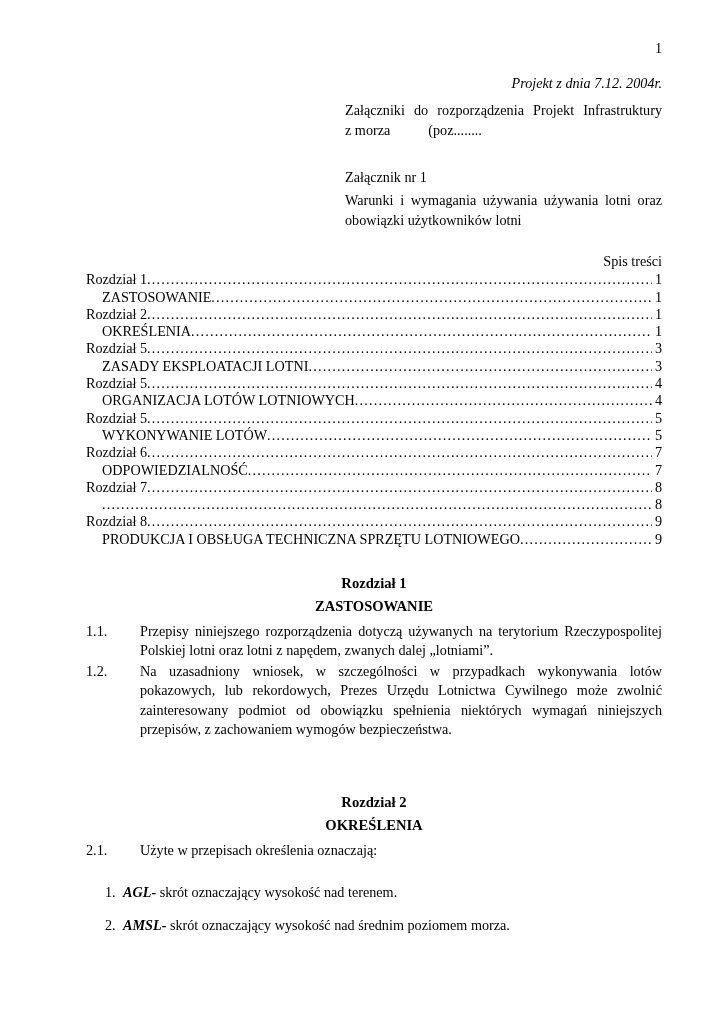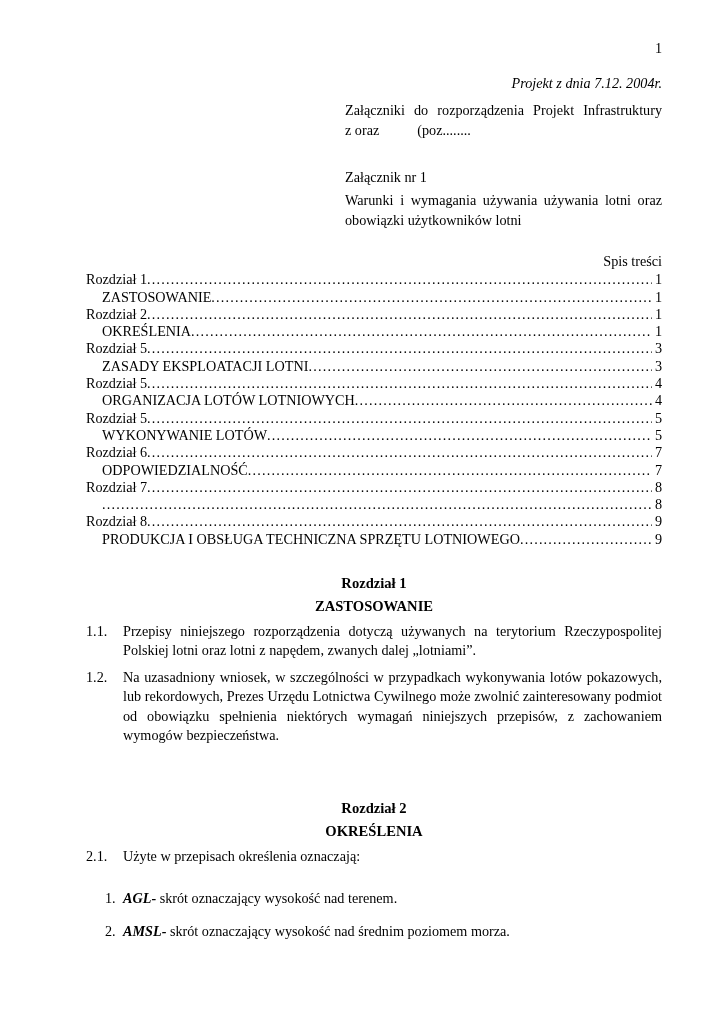--- a/index.html
+++ b/index.html
@@ -38,42 +38,42 @@
   .toc-dots::after {
     content: "..........................................................................................................................................................................................................";
     letter-spacing: 1.2px;
   }
   .toc-page { white-space: nowrap; text-align: right; min-width: 10px; }
 
   
   .ch-head { font-weight: bold; text-align: center; font-size: 14.6px; line-height: 23px; margin: 0; }
   .ch-head.first { margin-top: 24px; }
   .ch-head.second { margin-top: 52px; }
-  .para { display: flex; margin-top: 4px; line-height: 19.4px; }
-  .para + .para { margin-top: 7px; justify-content: center; }
+  .para { display: flex; margin-top: 4px; line-height: 19.4px; gap: 17px; }
+  .para + .para { margin-top: 1px; justify-content: center; }
   .para-num { flex: none; width: 37px; }
   .para-text { flex: 1; text-align: justify; }
   .def { display: flex; margin-left: 19px; line-height: 19.4px; }
   .def-first { margin-top: 22px; }
   .def-next { margin-top: 14px; }
   .def-num { flex: none; width: 18px; }
   .def-text { flex: 1; }
   .term { font-weight: bold; font-style: italic; }
 </style>
 </head>
 <body>
 
 <div class="page">
 
   <div class="page-number">1</div>
   <div class="header-note">Projekt z dnia 7.12. 2004r.</div>
 
   <div class="attachment-block">
     <div class="stretch-line">Załączniki do rozporządzenia Projekt Infrastruktury</div>
-    <div><span>z oraz</span><span class="tab-gap"></span><span>(poz........</span></div>
+    <div><span>z morza</span><span class="tab-gap"></span><span>(poz........</span></div>
   </div>
 
   <div class="annex-title">Załącznik nr 1</div>
   <div class="annex-desc">Warunki i wymagania używania używania lotni oraz obowiązki użytkowników lotni</div>
 
   <div class="toc-title">Spis treści</div>
   <div class="toc" id="toc-list">
     <div class="toc-row">
       <span class="toc-label">Rozdział 1</span>
         <span class="toc-dots"></span>

